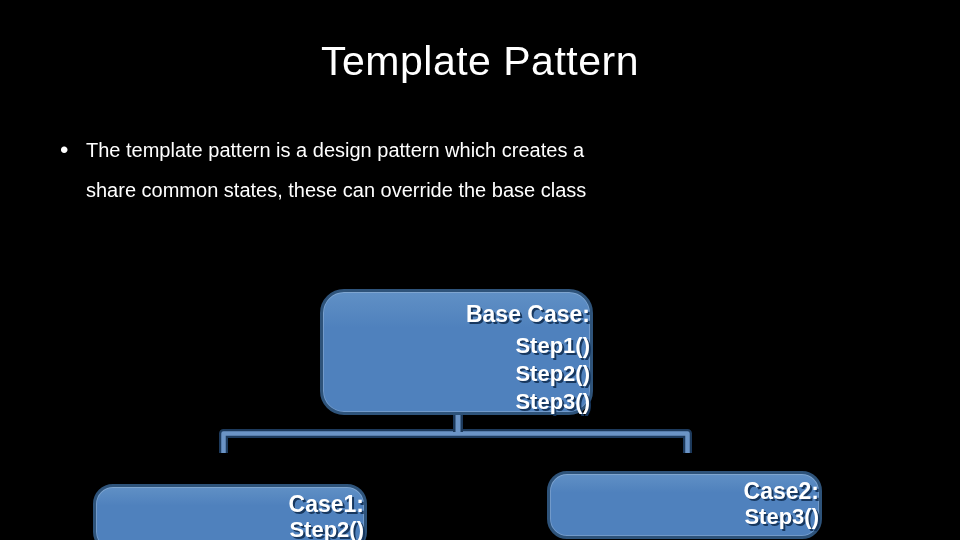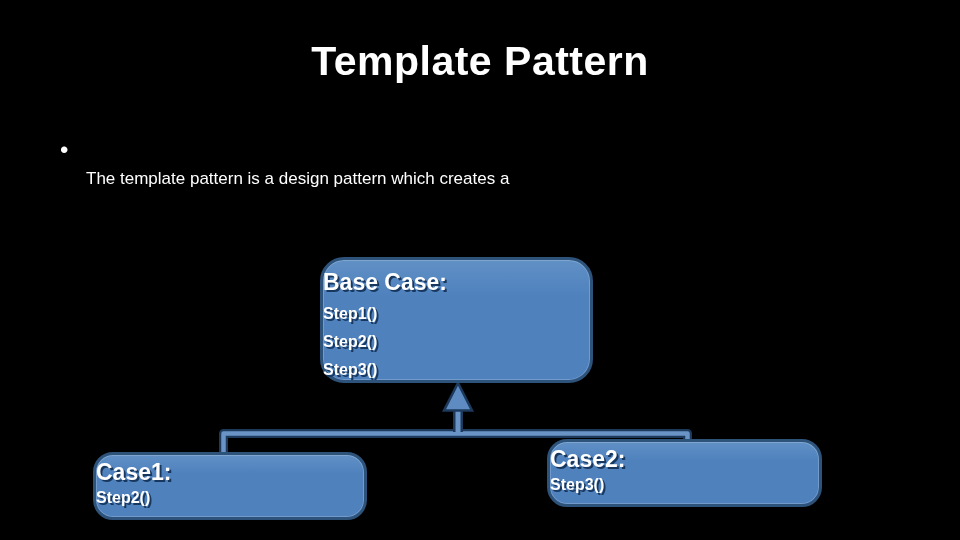--- a/index.html
+++ b/index.html
@@ -22,62 +22,62 @@
     color:var(--text);
     position:relative;
   }
   .slide{position:absolute;inset:0;}
 
   .slide-title{
     position:absolute;
     top:38px;left:0;width:960px;
     text-align:center;
     font-size:41px;
-    font-weight:700;
+    font-weight:400;
     letter-spacing:0.5px;
     color:var(--text);
   }
 
   .bullet-block{
     position:absolute;
     top:130px;left:60px;width:880px;
     display:flex;
   }
   .bullet-marker{
     width:26px;
     font-size:24px;
     line-height:40px;
     color:var(--text);
     flex:0 0 26px;
   }
   .bullet-lines{flex:1;}
   .bullet-line{
-    font-size:17px;
+    font-size:20px;
     line-height:40px;
     white-space:pre;
     color:var(--text);
-    margin-top:29px;
   }
 
   .node-box{
     position:absolute;
     background:linear-gradient(180deg, var(--box-fill-light) 0%, var(--box-fill) 30%, var(--box-fill) 100%);
     border:3px solid var(--box-border);
     box-shadow:inset 0 0 0 1px rgba(255,255,255,0.20);
-    text-align:left;
+    text-align:right;
     color:var(--box-text);
+    margin-top:32px;
   }
   .node-box .box-title{
     font-weight:700;
     font-size:23px;
     text-shadow:2px 2px 0 var(--box-text-shadow);
   }
   .node-box .box-step{
     font-weight:700;
-    font-size:16px;
+    font-size:22px;
     text-shadow:2px 2px 0 var(--box-text-shadow);
   }
 
   .base-box{
     left:320px;top:257px;width:273px;height:126px;
     border-radius:24px;
     padding-top:5px;
   }
   .base-box .box-title{line-height:35px;}
   .base-box .box-step{line-height:28px;}
@@ -104,20 +104,21 @@
 <body>
 
 <div class="slide">
 
   <div class="slide-title">Template Pattern</div>
 
   <div class="bullet-block">
     <div class="bullet-marker">•</div>
     <div class="bullet-lines">
       <div class="bullet-line">The template pattern is a design pattern which creates a</div>
+      <div class="bullet-line">share common states, these can override the base class</div>
     </div>
   </div>
 
   <svg class="connector-svg" viewBox="0 0 960 540" xmlns="http://www.w3.org/2000/svg">
 
     <path class="bracket-outline" d="M 223.5 453 L 223.5 433.5 L 687.5 433.5 L 687.5 453" stroke-width="9" stroke-linejoin="round"></path>
     <path class="bracket-fill" d="M 223.5 453 L 223.5 433.5 L 687.5 433.5 L 687.5 453" stroke-width="4.5" stroke-linejoin="round"></path>
 
     <path class="stem-outline" d="M 458 432 L 458 406" stroke-width="10"></path>
     <path class="stem-fill" d="M 458 432 L 458 406" stroke-width="5"></path>

